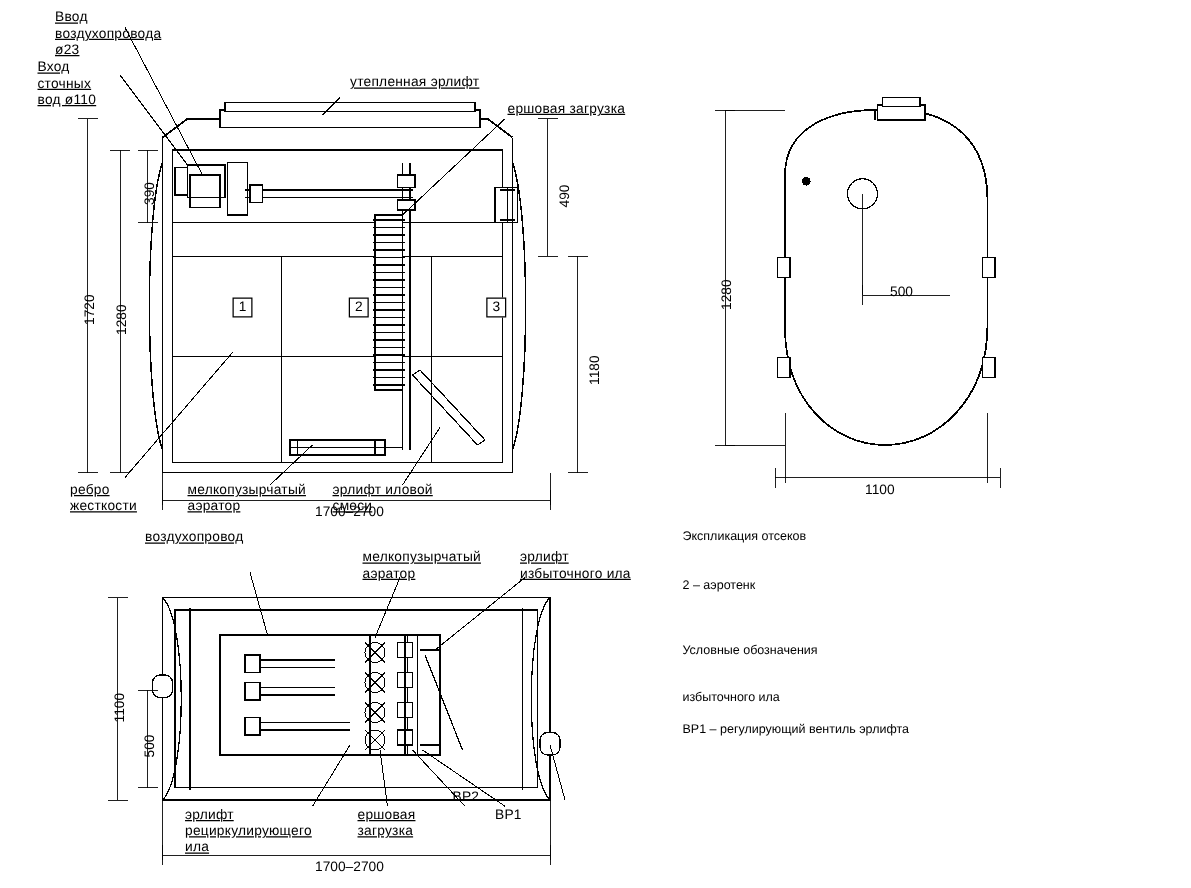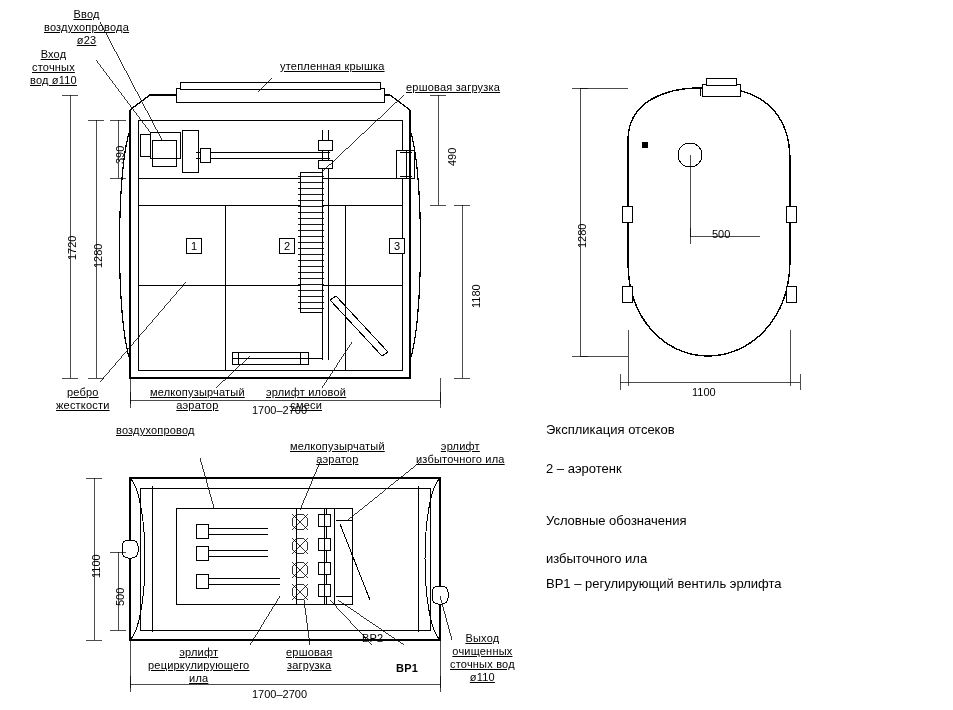--- a/index.html
+++ b/index.html
@@ -26,36 +26,36 @@
   }
   .lbl {
     position: absolute;
     font-family: "Liberation Sans", sans-serif;
     font-size: 11px;
     color: #000000;
     white-space: pre;
     line-height: 13px;
     letter-spacing: 0.2px;
   }
-  .lbl.u { text-decoration: underline; text-align: center; }
+  .lbl.u { text-decoration: underline; }
   .dim {
     position: absolute;
     font-family: "Liberation Sans", sans-serif;
     font-size: 11px;
     color: #000000;
     white-space: pre;
   }
   .dimv {
     transform: rotate(-90deg);
     transform-origin: left top;
   }
   .legend {
     position: absolute;
     font-family: "Liberation Sans", sans-serif;
-    font-size: 13px;
+    font-size: 10px;
     color: #000000;
     white-space: pre;
     line-height: 19px;
   }
   .boxnum {
     position: absolute;
     font-family: "Liberation Sans", sans-serif;
     font-size: 11px;
     color: #000;
     border: 1px solid #000;
@@ -306,21 +306,21 @@
       </g>
     </g>
   </svg>
 
   <div class="lbl u" style="left:44px; top:8px;">Ввод
 воздухопровода
 ø23</div>
   <div class="lbl u" style="left:30px; top:48px;">Вход
 сточных
 вод ø110</div>
-  <div class="lbl u" style="left:280px; top:60px;">утепленная крышка</div>
+  <div class="lbl u" style="left:280px; top:60px;">утепленная эрлифт</div>
   <div class="lbl u" style="left:406px; top:81px;">ершовая загрузка</div>
   <div class="lbl u" style="left:56px; top:386px;">ребро
 жесткости</div>
   <div class="lbl u" style="left:150px; top:386px;">мелкопузырчатый
 аэратор</div>
   <div class="lbl u" style="left:266px; top:386px;">эрлифт иловой
 смеси</div>
 
   <div class="boxnum" style="left:186px; top:238px;">1</div>
   <div class="boxnum" style="left:279px; top:238px;">2</div>
@@ -341,25 +341,21 @@
   <div class="lbl u" style="left:290px; top:440px;">мелкопузырчатый
 аэратор</div>
   <div class="lbl u" style="left:416px; top:440px;">эрлифт
 избыточного ила</div>
   <div class="lbl u" style="left:148px; top:646px;">эрлифт
 рециркулирующего
 ила</div>
   <div class="lbl u" style="left:286px; top:646px;">ершовая
 загрузка</div>
   <div class="lbl" style="left:362px; top:632px;">ВР2</div>
-  <div class="lbl" style="left:396px; top:662px;font-weight:bold;">ВР1</div>
-  <div class="lbl u" style="left:450px; top:632px;">Выход
-очищенных
-сточных вод
-ø110</div>
+  <div class="lbl" style="left:396px; top:646px;">ВР1</div>
 
   <div class="dim dimv" style="left:90px; top:578px;">1100</div>
   <div class="dim dimv" style="left:114px; top:606px;">500</div>
   <div class="dim" style="left:252px; top:688px;">1700–2700</div>
 
   <div class="legend" style="left:546px; top:420px;">Экспликация отсеков</div>
   <div class="legend" style="left:546px; top:459px;text-align:center;">2 – аэротенк</div>
 
   <div class="legend" style="left:546px; top:511px;">Условные обозначения</div>
   <div class="legend" style="left:546px; top:530px;margin-top:44px;">ВР1 – регулирующий вентиль эрлифта</div>

